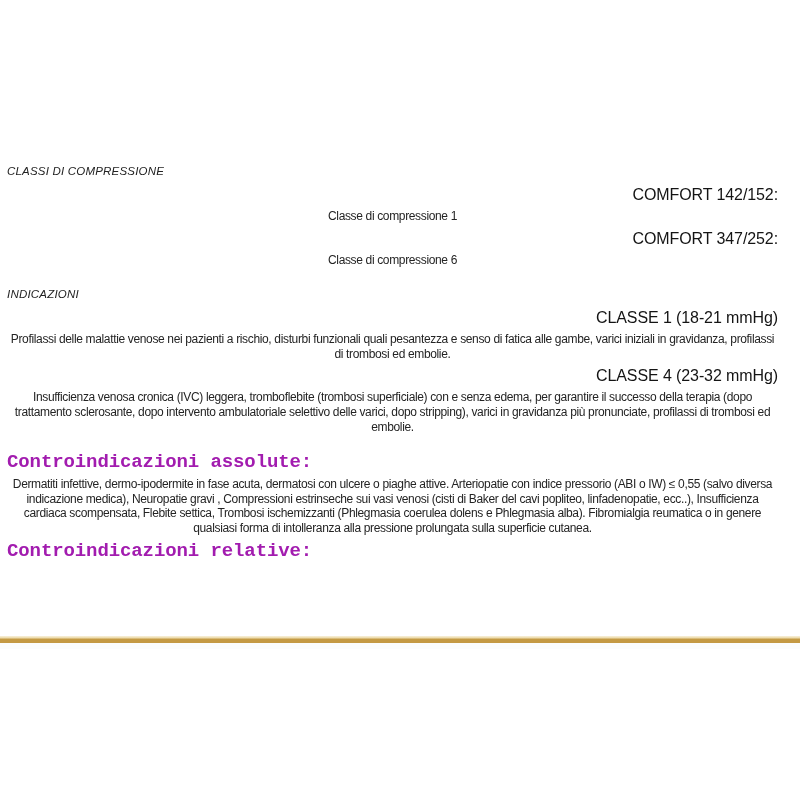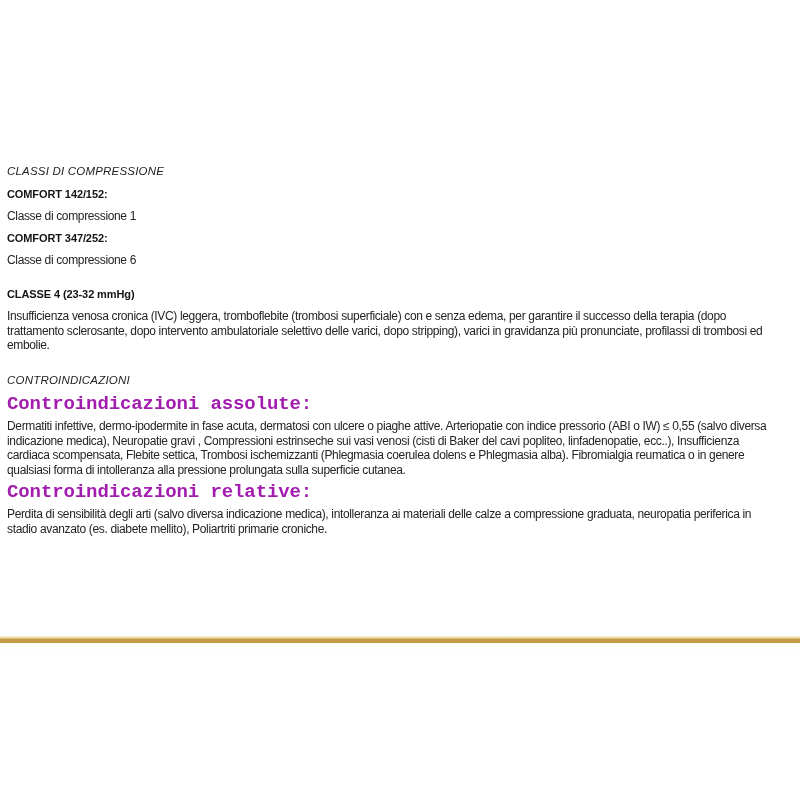--- a/index.html
+++ b/index.html
@@ -22,42 +22,44 @@
   .eyebrow {
     font-style: italic;
     font-weight: 400;
     font-size: 11.5px;
     line-height: 14px;
     letter-spacing: 0.2px;
     color: #222222;
     margin-bottom: 9px;
   }
   .item-title {
-    font-weight: 700;
-    font-size: 11px;
+    font-weight: 400;
+    font-size: 16px;
     line-height: 15px;
     letter-spacing: -0.1px;
     margin-bottom: 7px;
     color: #141414;
+    text-align: right;
   }
   .item-title-lg {
     font-weight: 700;
     font-size: 19px;
     line-height: 17px;
     letter-spacing: -0.1px;
     margin-bottom: 6px;
     color: #a21caf;
     font-family: Liberation Mono, monospace;
   }
   .body-text {
     font-size: 12px;
     line-height: 14.6px;
     letter-spacing: -0.35px;
     margin-bottom: 7px;
     color: #242424;
+    text-align: center;
   }
   .contra-item + .contra-item { margin-top: 2px; }
   .divider {
     position: absolute;
     left: 0;
     top: 636px;
     width: 800px;
     height: 7px;
     background: linear-gradient(to bottom,
       #F9F1DC 0%,
@@ -81,34 +83,35 @@
 
   <section class="section">
     <h4 class="eyebrow">CLASSI DI COMPRESSIONE</h4>
     <p class="item-title">COMFORT 142/152:</p>
     <p class="body-text">Classe di compressione 1</p>
     <p class="item-title">COMFORT 347/252:</p>
     <p class="body-text">Classe di compressione 6</p>
   </section>
 
   <section class="section">
+    <h4 class="eyebrow">INDICAZIONI</h4>
+    <p class="item-title">CLASSE 1 (18-21 mmHg)</p>
+    <p class="body-text">Profilassi delle malattie venose nei pazienti a rischio, disturbi funzionali quali pesantezza e senso di fatica alle gambe, varici iniziali in gravidanza, profilassi di trombosi ed embolie.</p>
     <p class="item-title">CLASSE 4 (23-32 mmHg)</p>
     <p class="body-text">Insufficienza venosa cronica (IVC) leggera, tromboflebite (trombosi superficiale) con e senza edema, per garantire il successo della terapia (dopo trattamento sclerosante, dopo intervento ambulatoriale selettivo delle varici, dopo stripping), varici in gravidanza più pronunciate, profilassi di trombosi ed embolie.</p>
   </section>
 
   <section class="section">
-    <h4 class="eyebrow">CONTROINDICAZIONI</h4>
 
     <div class="contra-item">
       <p class="item-title-lg">Controindicazioni assolute:</p>
       <p class="body-text">Dermatiti infettive, dermo-ipodermite in fase acuta, dermatosi con ulcere o piaghe attive. Arteriopatie con indice pressorio (ABI o IW) ≤ 0,55 (salvo diversa indicazione medica), Neuropatie gravi , Compressioni estrinseche sui vasi venosi (cisti di Baker del cavi popliteo, linfadenopatie, ecc..), Insufficienza cardiaca scompensata, Flebite settica, Trombosi ischemizzanti (Phlegmasia coerulea dolens e Phlegmasia alba). Fibromialgia reumatica o in genere qualsiasi forma di intolleranza alla pressione prolungata sulla superficie cutanea.</p>
     </div>
 
     <div class="contra-item">
       <p class="item-title-lg">Controindicazioni relative:</p>
-      <p class="body-text">Perdita di sensibilità degli arti (salvo diversa indicazione medica), intolleranza ai materiali delle calze a compressione graduata, neuropatia periferica in stadio avanzato (es. diabete mellito), Poliartriti primarie croniche.</p>
     </div>
   </section>
 
   <div class="divider"></div>
   <div class="divider-under"></div>
 
 </div>
 
 </body></html>

